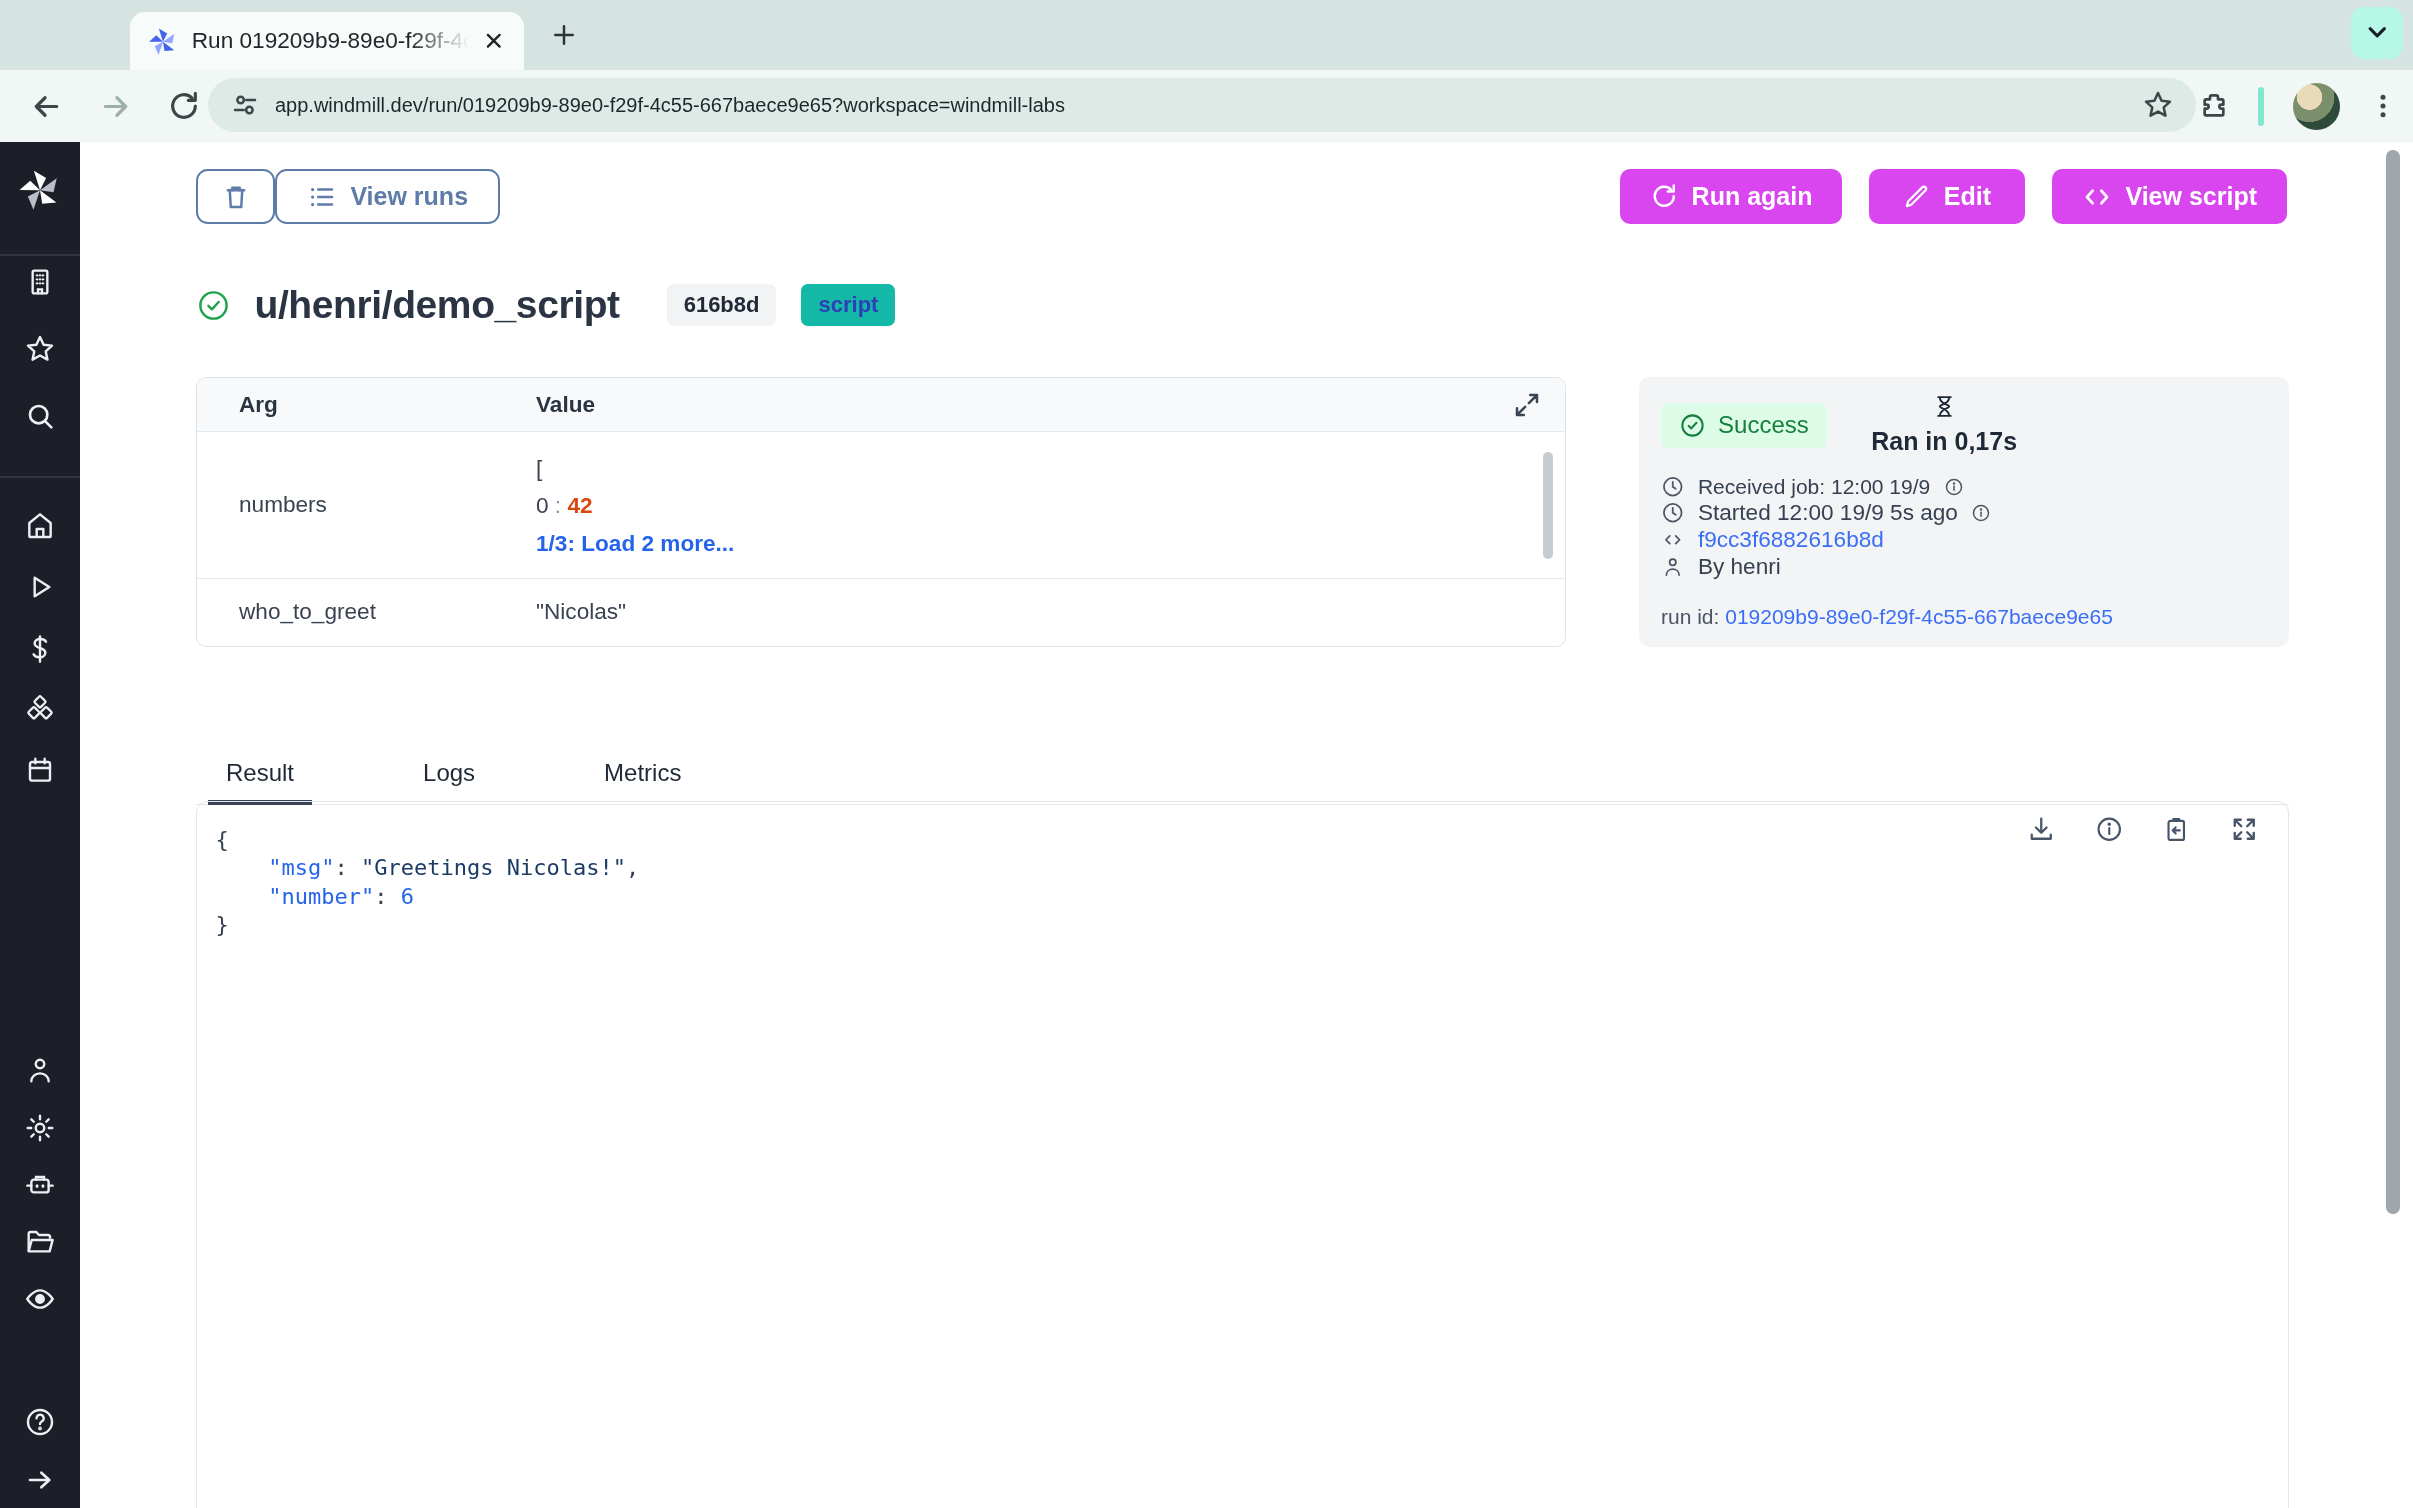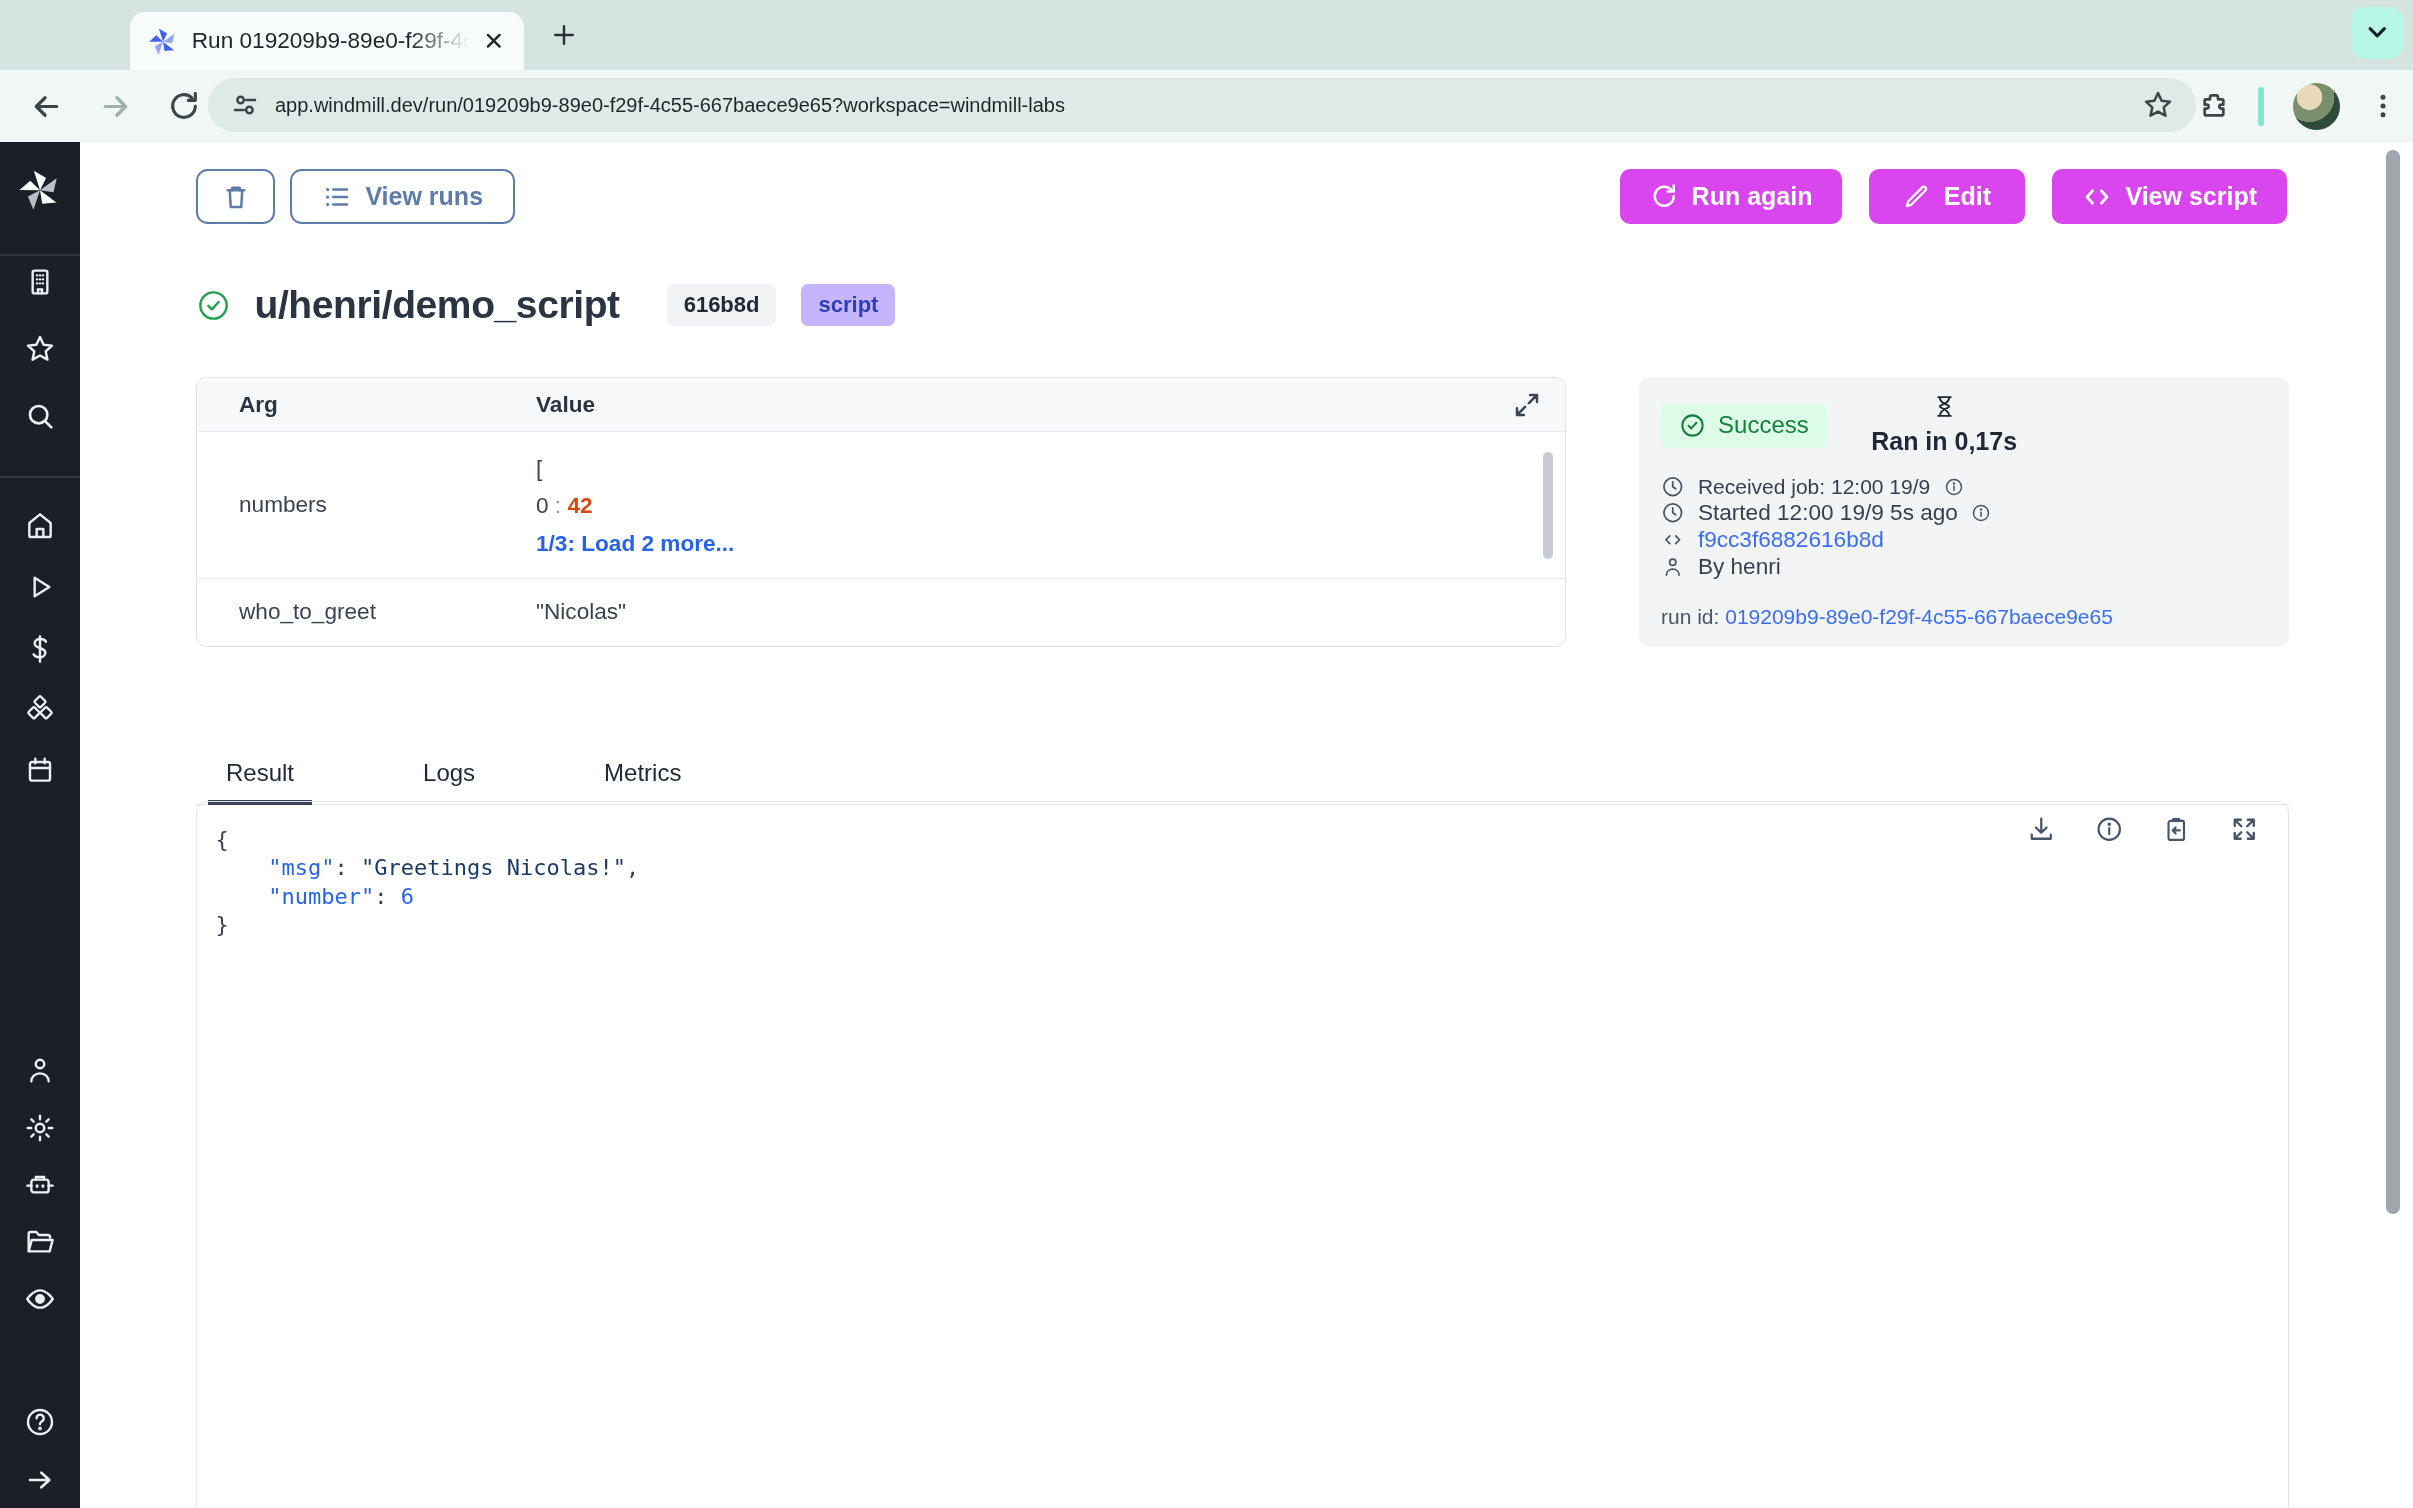--- a/index.html
+++ b/index.html
@@ -42,29 +42,29 @@
   
   .page { position:absolute; left:80px; top:142px; width:2333px; height:1366px; background:#ffffff; }
   .pg-scroll { position:absolute; right:13.4px; top:8.4px; width:13.4px; height:1064px; background:#a0a6ae; border-radius:6.7px; }
 
   .btn-outline { display:inline-flex; align-items:center; justify-content:center; gap:13.4px;
     border:2.5px solid #5e7ca7; border-radius:11.7px; color:#5e7ca7; background:#fff;
     font-size:25px; font-weight:700; height:55px; }
   .btn-solid { display:inline-flex; align-items:center; justify-content:center; gap:13.4px;
     background:#d946ef; border-radius:10px; color:#fff; font-size:25px; font-weight:700; height:55px; border:none; }
 
-  .row-actions { position:absolute; left:116px; top:27px; display:flex; gap:15px; }
+  .row-actions { position:absolute; left:116px; top:27px; display:flex; }
   .row-actions-right { position:absolute; right:126px; top:27px; display:flex; gap:27px; }
 
   .title-row { position:absolute; left:116px; top:141px; display:flex; align-items:center; }
   .title-check { color:#22a14f; margin-right:23.5px; }
   .page-title { font-size:39px; font-weight:800; color:#2b3442; letter-spacing:-0.4px; }
   .badge { font-size:22px; font-weight:700; border-radius:6.7px; padding:8.4px 17px; margin-left:25px; }
   .badge.hash { background:#f1f3f5; color:#222a38; margin-left:47px; }
-  .badge.kind { background:#c4b5fd; color:#2d3fb8; }
+  .badge.kind { background:#14b8a6; color:#2d3fb8; }
 
   
   .args-card { position:absolute; left:116px; top:235px; width:1370px; height:270px;
     border:1.7px solid #dfe3e8; border-radius:10px; background:#fff; overflow:hidden; }
   .args-head { height:54px; background:#f8f9fb; border-bottom:1.7px solid #e6e9ed;
     display:flex; align-items:center; font-size:22.6px; font-weight:700; color:#2b3440; position:relative; }
   .args-head .c1 { width:339px; padding-left:42px; }
   .args-head .exp { position:absolute; right:23.5px; top:11.7px; color:#3d4654; }
   .args-row1 { height:147px; border-bottom:1.7px solid #e6e9ed; display:flex; position:relative; }
   .args-row2 { height:65px; display:flex; align-items:center; }

